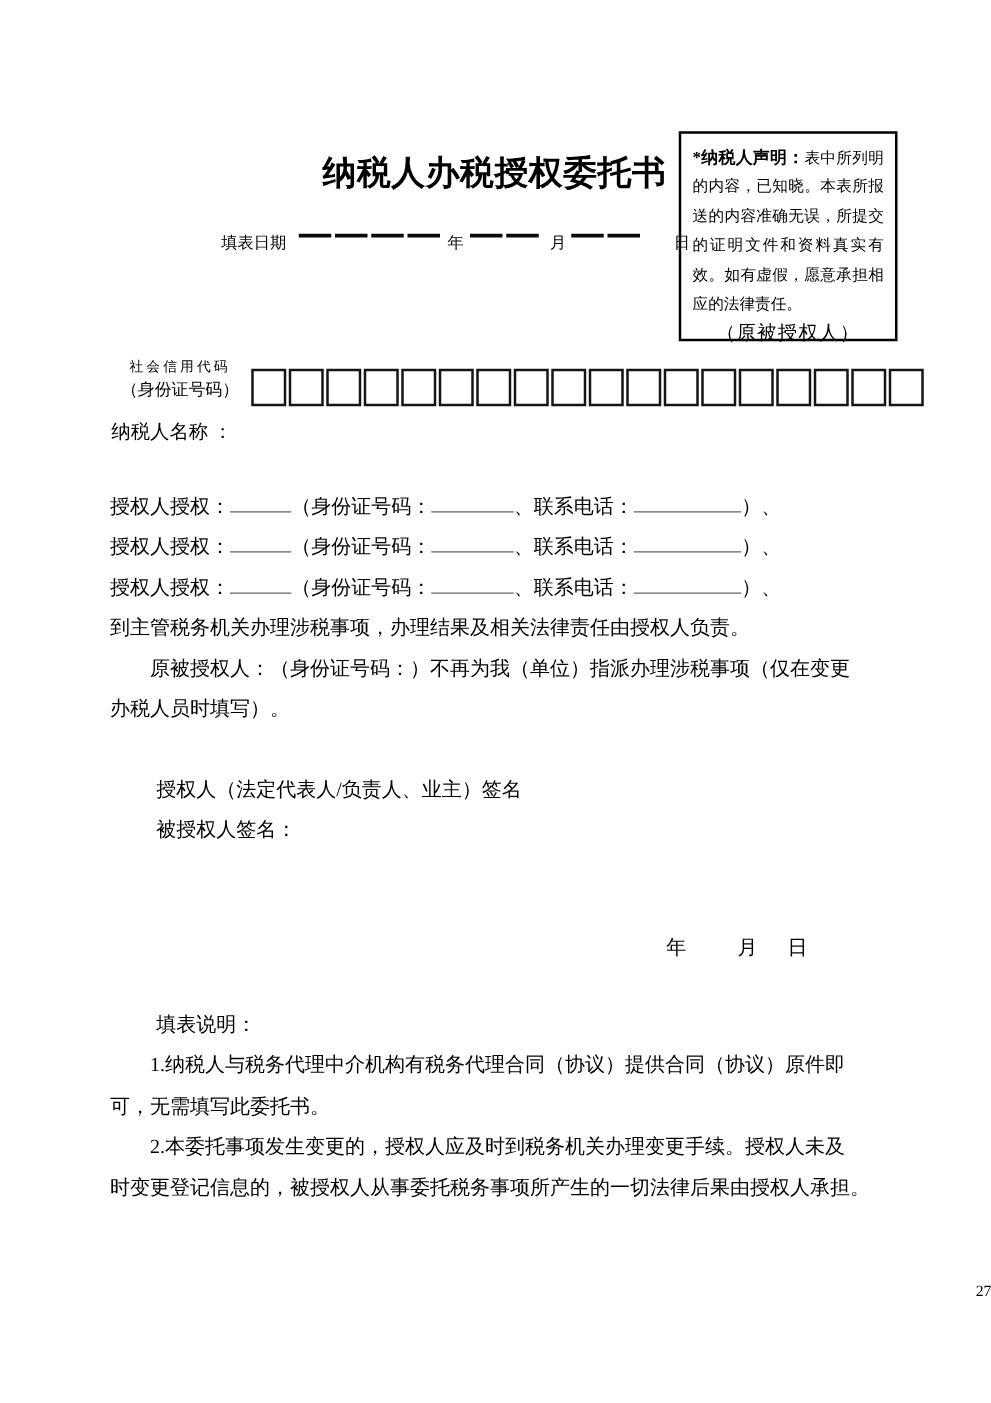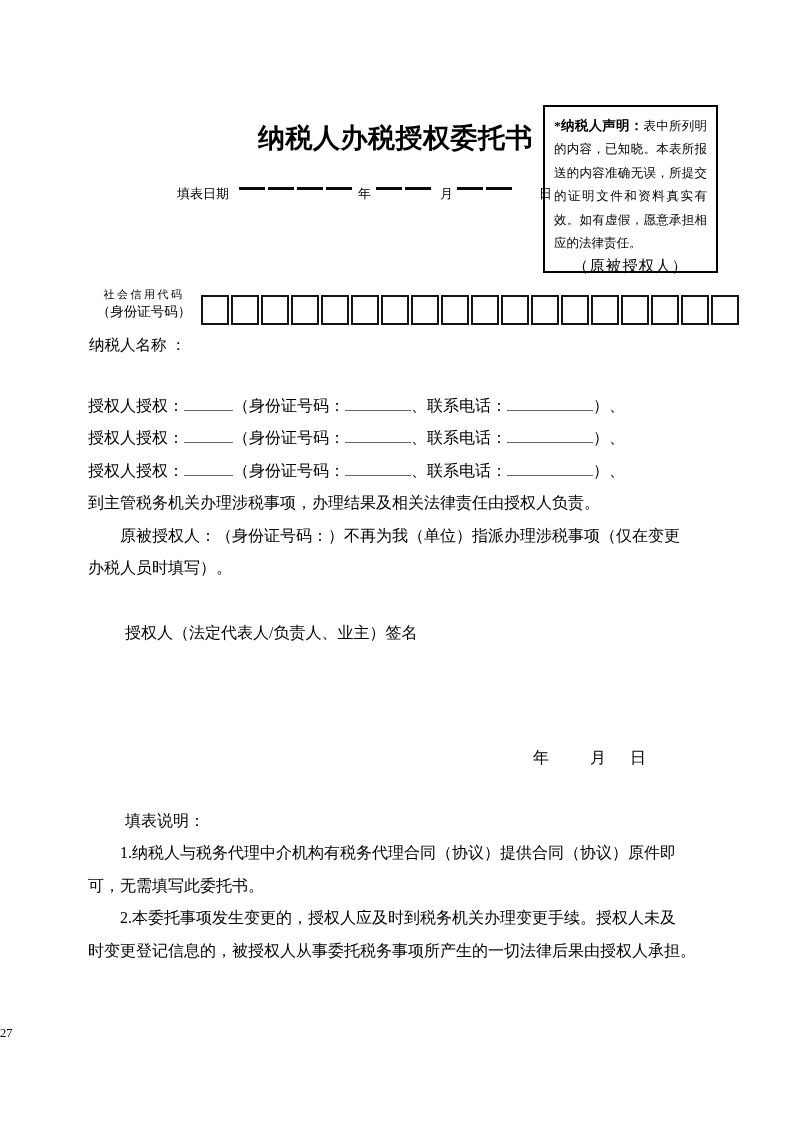--- a/index.html
+++ b/index.html
@@ -159,21 +159,21 @@
     font-size: 16px;
     line-height: 32.4px;
   }
   .instructions .head { padding-left: 37px; }
 
   .page-num {
     position: absolute;
     left: 0;
     top: 1026px;
     width: 793px;
-    text-align: left;
+    text-align: right;
     font-size: 12.5px;
   }
 </style>
 </head>
 <body>
 
 <div class="page">
 
   <div class="title">纳税人办税授权委托书</div>
 
@@ -240,20 +240,21 @@
     <div class="auth-row">
       <span>授权人授权：</span><span class="blank b-name"></span><span>（身份证号码：</span><span class="blank b-id"></span><span>、联系电话：</span><span class="blank b-phone"></span><span>）、</span>
     </div>
     <div>到主管税务机关办理涉税事项，办理结果及相关法律责任由授权人负责。</div>
     <div class="indent">原被授权人：（身份证号码：）不再为我（单位）指派办理涉税事项（仅在变更</div>
     <div>办税人员时填写）。</div>
   </div>
 
   <div class="sig-block">
     <div>授权人（法定代表人/负责人、业主）签名</div>
+    <div>被授权人签名：</div>
   </div>
 
   <div class="ymd-line">
     <span class="ymd-y">年</span>
     <span class="ymd-m">月</span>
     <span class="ymd-d">日</span>
   </div>
 
   <div class="instructions">
     <div class="head">填表说明：</div>

